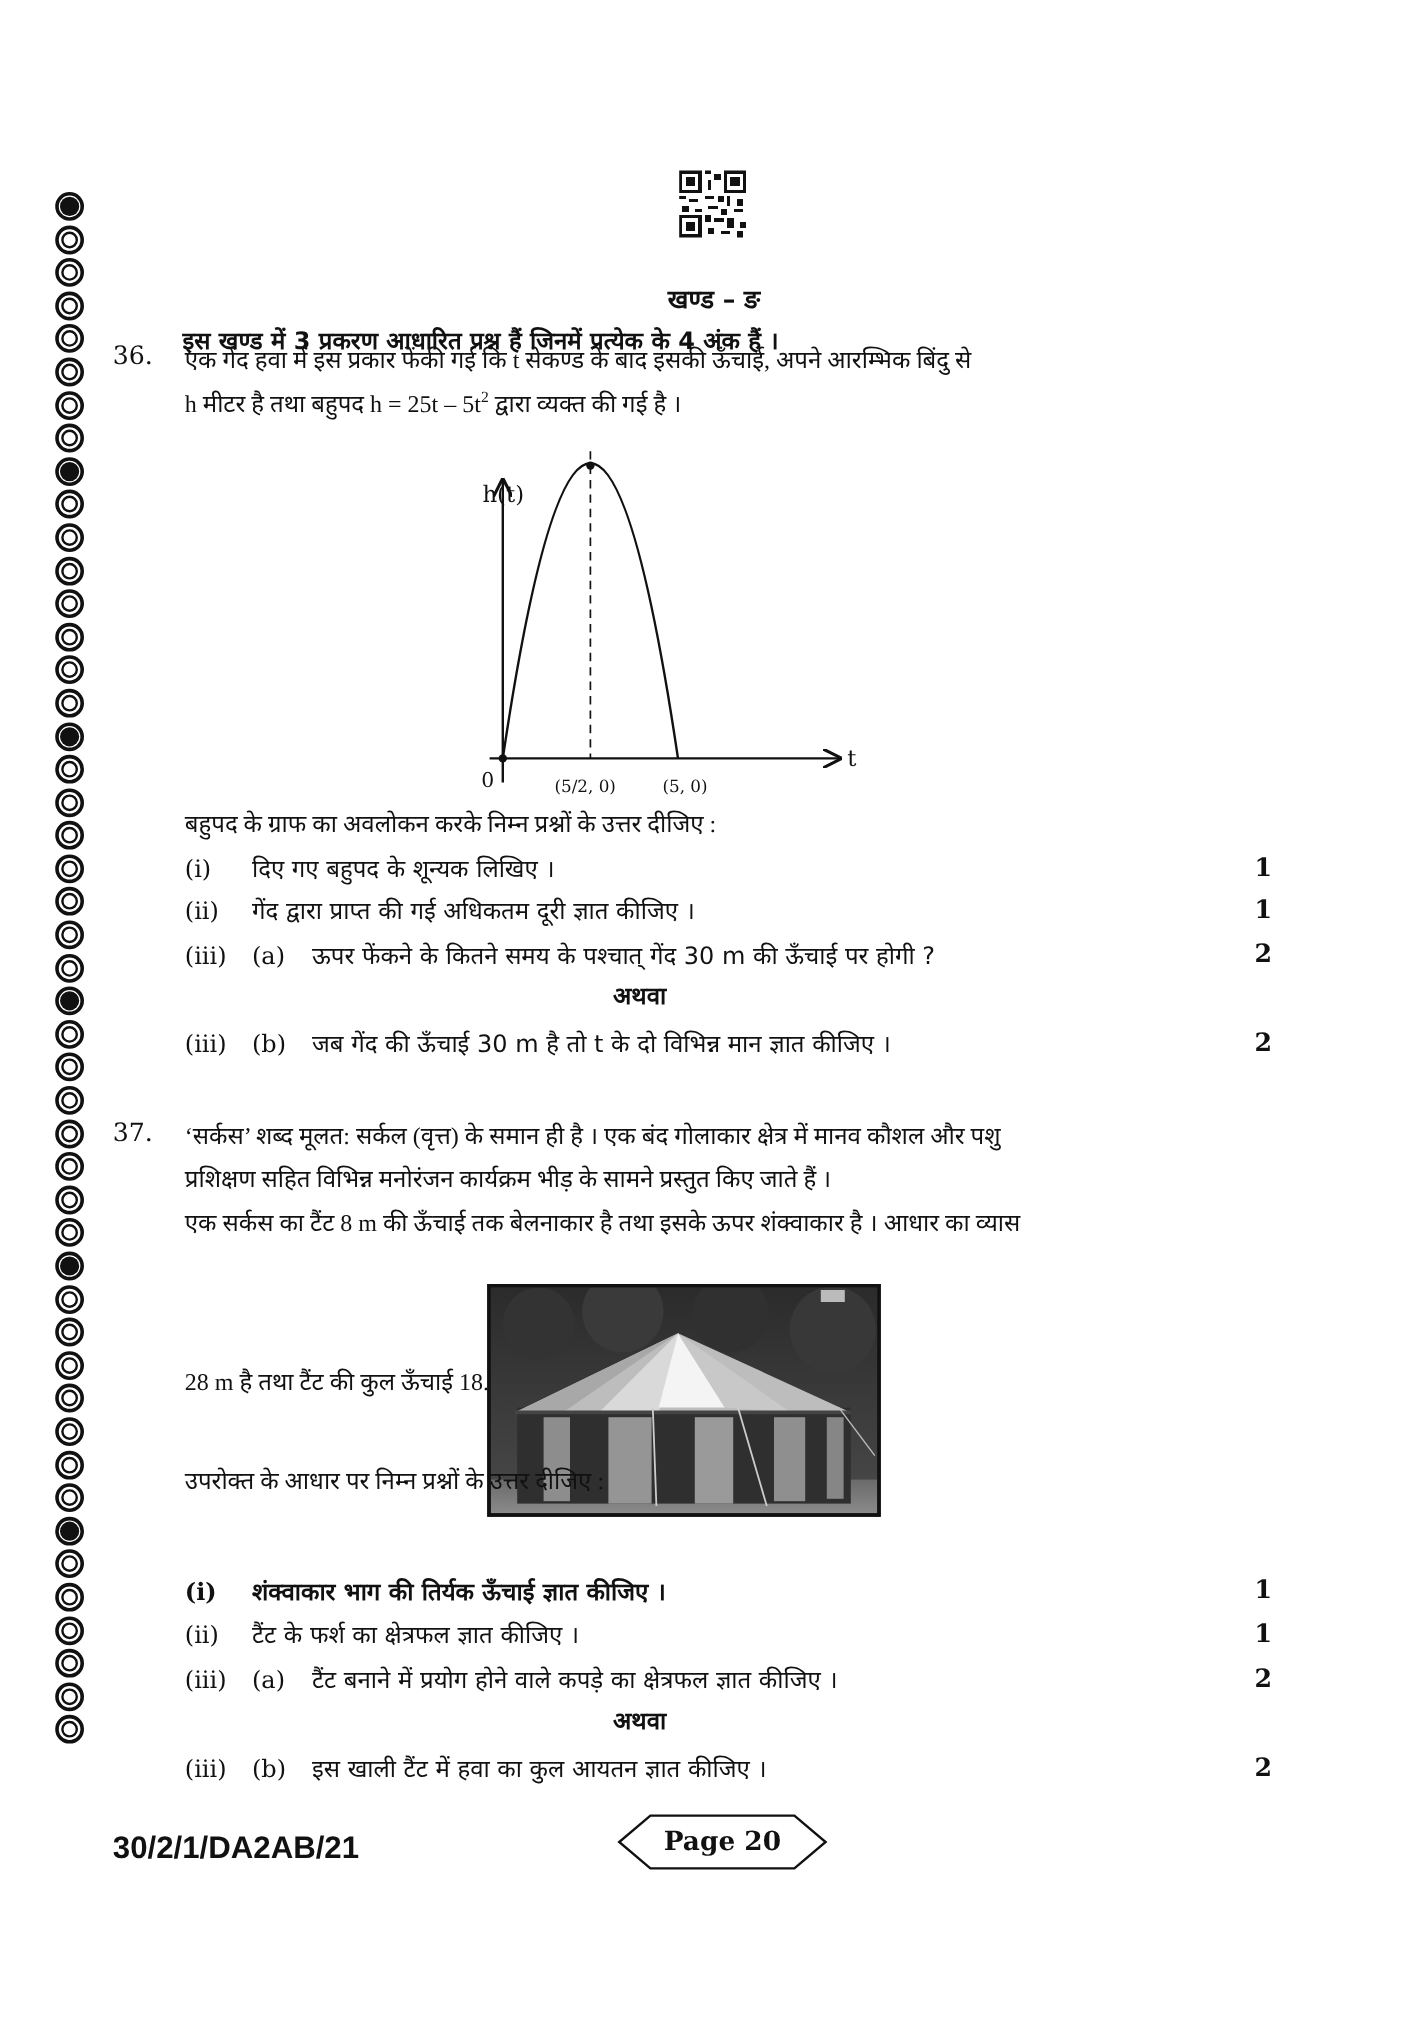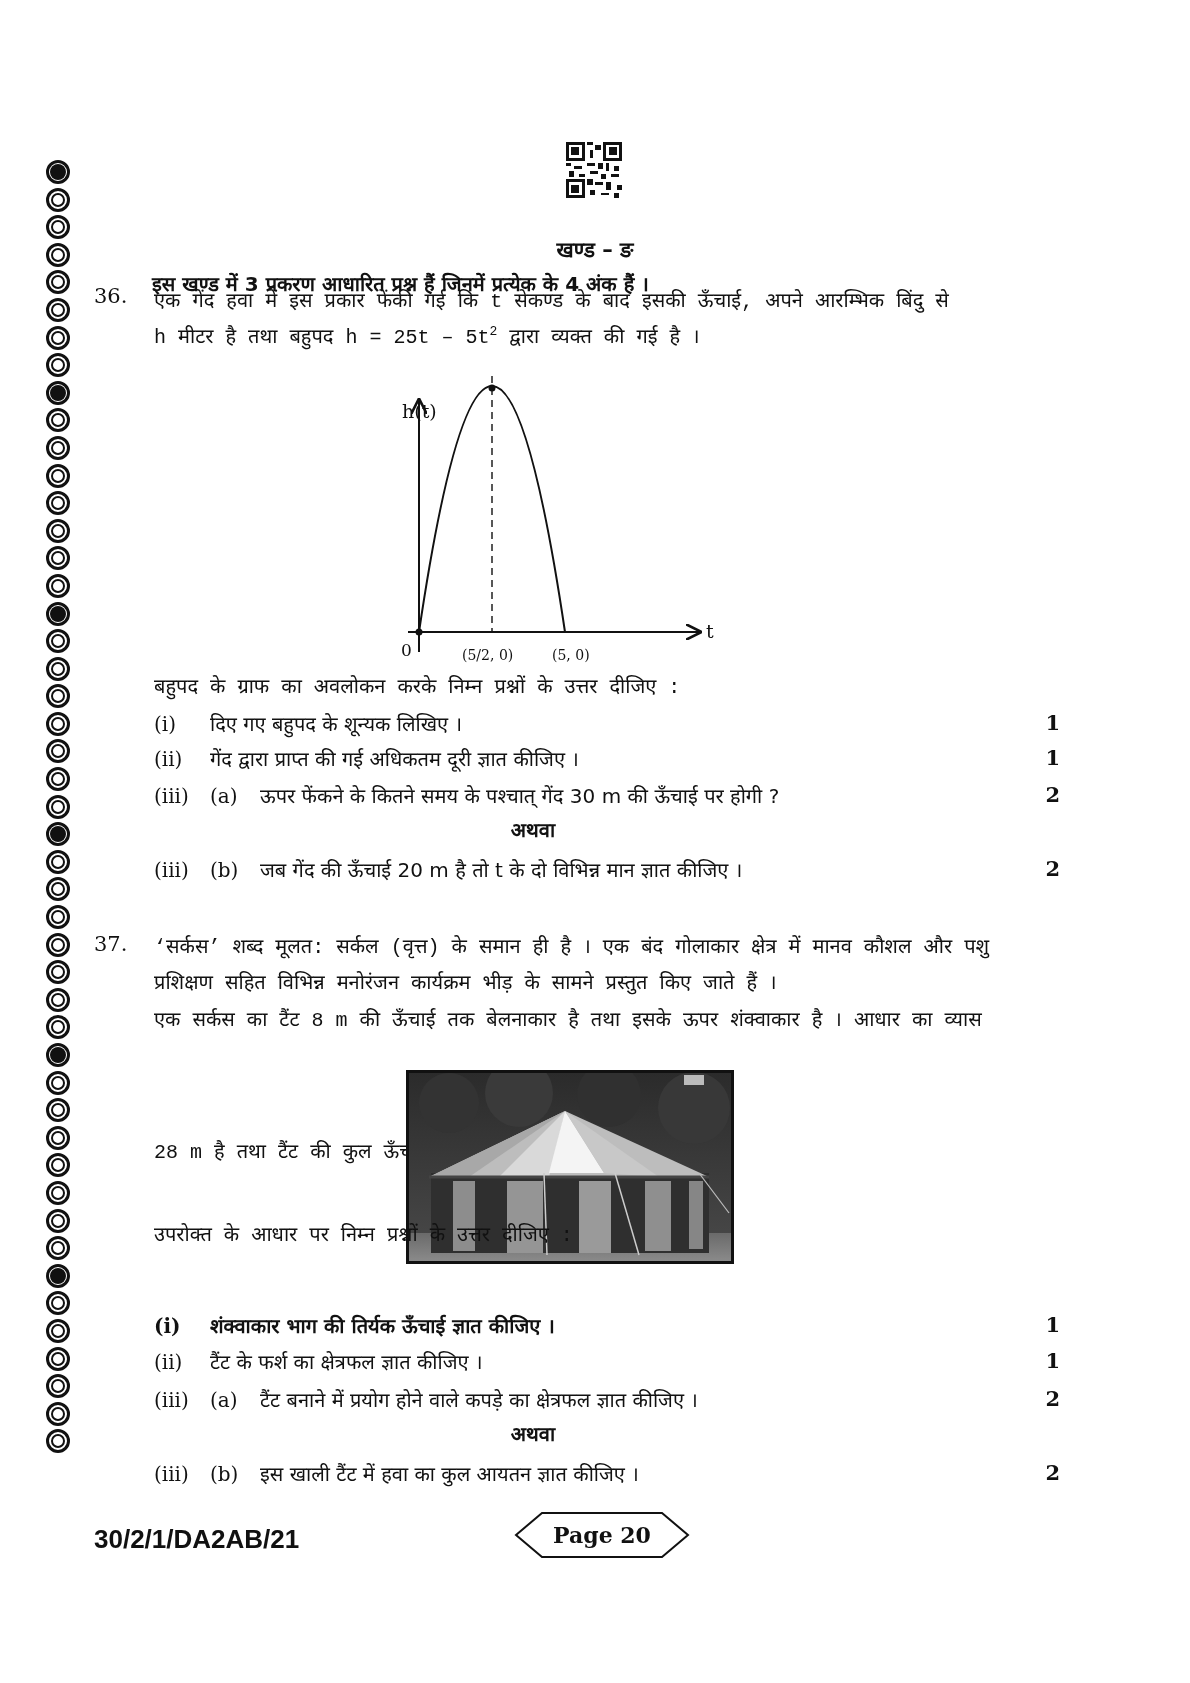--- a/index.html
+++ b/index.html
@@ -37,21 +37,21 @@
       position: absolute; left: 152px; top: 270px;
       font-weight: bold; font-size: 20px;
       font-family: "DejaVu Sans", "Liberation Sans", sans-serif;
       text-align: center;
     }
     .qnum {
       position: absolute; left: 94px; font-size: 21px;
     }
     .line {
       position: absolute; left: 154px; font-size: 20px;
-      font-family: Liberation Mono, monospace;
+      font-family: Liberation Serif, serif;
       white-space: nowrap;
     }
     .sub {
       position: absolute; left: 154px; font-size: 20px; white-space: nowrap;
       font-family: "DejaVu Sans", "Liberation Sans", sans-serif;
     }
     .sub .roman { display: inline-block; width: 56px; font-family: "DejaVu Serif", "Liberation Serif", serif; }
     .sub .alpha { display: inline-block; width: 50px; font-family: "DejaVu Serif", "Liberation Serif", serif; }
     .mark {
       position: absolute; right: 130px; font-size: 21px; font-weight: bold;
@@ -204,21 +204,21 @@
 <div class="mark" style="top:710px;">1</div>
 
 <div class="sub" style="top:745px;"><span class="roman">(ii)</span><span>गेंद द्वारा प्राप्त की गई अधिकतम दूरी ज्ञात कीजिए ।</span></div>
 <div class="mark" style="top:745px;">1</div>
 
 <div class="sub" style="top:782px;"><span class="roman">(iii)</span><span class="alpha">(a)</span><span>ऊपर फेंकने के कितने समय के पश्चात् गेंद 30 m की ऊँचाई पर होगी ?</span></div>
 <div class="mark" style="top:782px;">2</div>
 
 <div class="or" style="top:816px;">अथवा</div>
 
-<div class="sub" style="top:856px;"><span class="roman">(iii)</span><span class="alpha">(b)</span><span>जब गेंद की ऊँचाई 20 m है तो t के दो विभिन्न मान ज्ञात कीजिए ।</span></div>
+<div class="sub" style="top:856px;"><span class="roman">(iii)</span><span class="alpha">(b)</span><span>जब गेंद की ऊँचाई 30 m है तो t के दो विभिन्न मान ज्ञात कीजिए ।</span></div>
 <div class="mark" style="top:856px;">2</div>
 
 <div class="qnum" style="top:932px;">37.</div>
 <div class="line" style="top:932px;">‘सर्कस’ शब्द मूलत: सर्कल (वृत्त) के समान ही है । एक बंद गोलाकार क्षेत्र में मानव कौशल और पशु</div>
 <div class="line" style="top:968px;">प्रशिक्षण सहित विभिन्न मनोरंजन कार्यक्रम भीड़ के सामने प्रस्तुत किए जाते हैं ।</div>
 <div class="line" style="top:1005px;">एक सर्कस का टैंट 8 m की ऊँचाई तक बेलनाकार है तथा इसके ऊपर शंक्वाकार है । आधार का व्यास</div>
 <div class="line" style="top:1096px;margin-top:41px;">28 m है तथा टैंट की कुल ऊँचाई 18.5 m है ।</div>
 
 <div class="photo">
   <svg width="322" height="188" viewBox="0 0 322 188">

